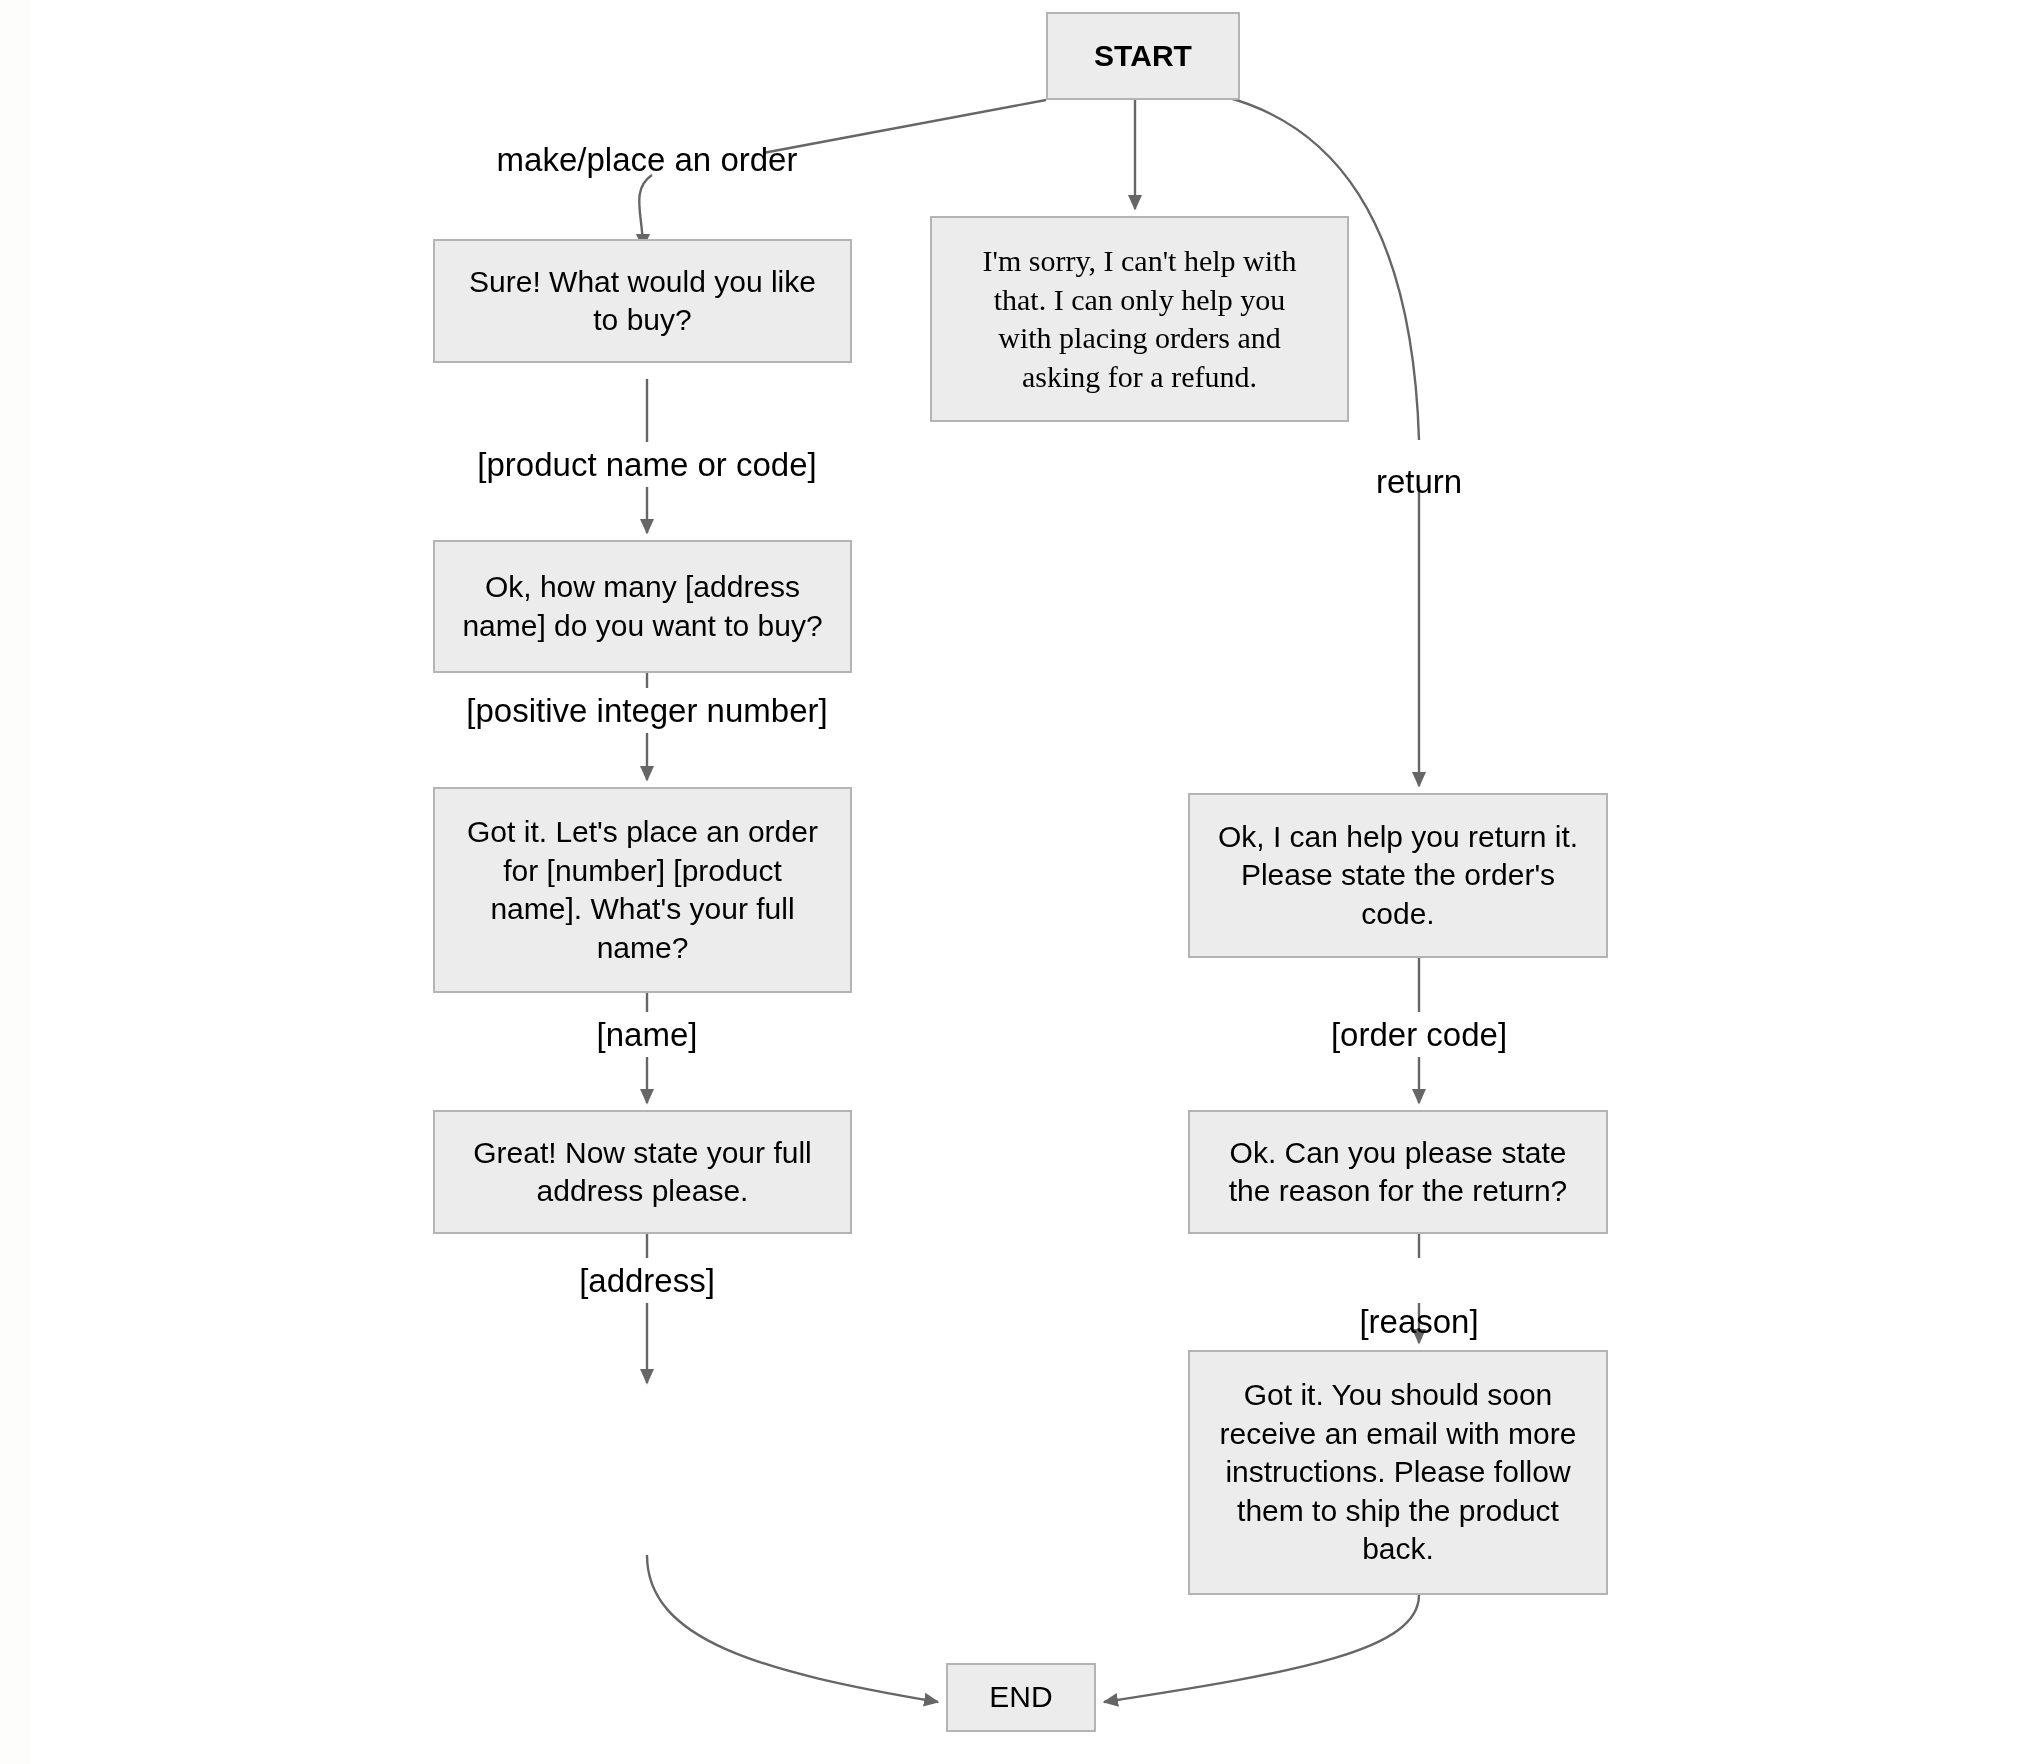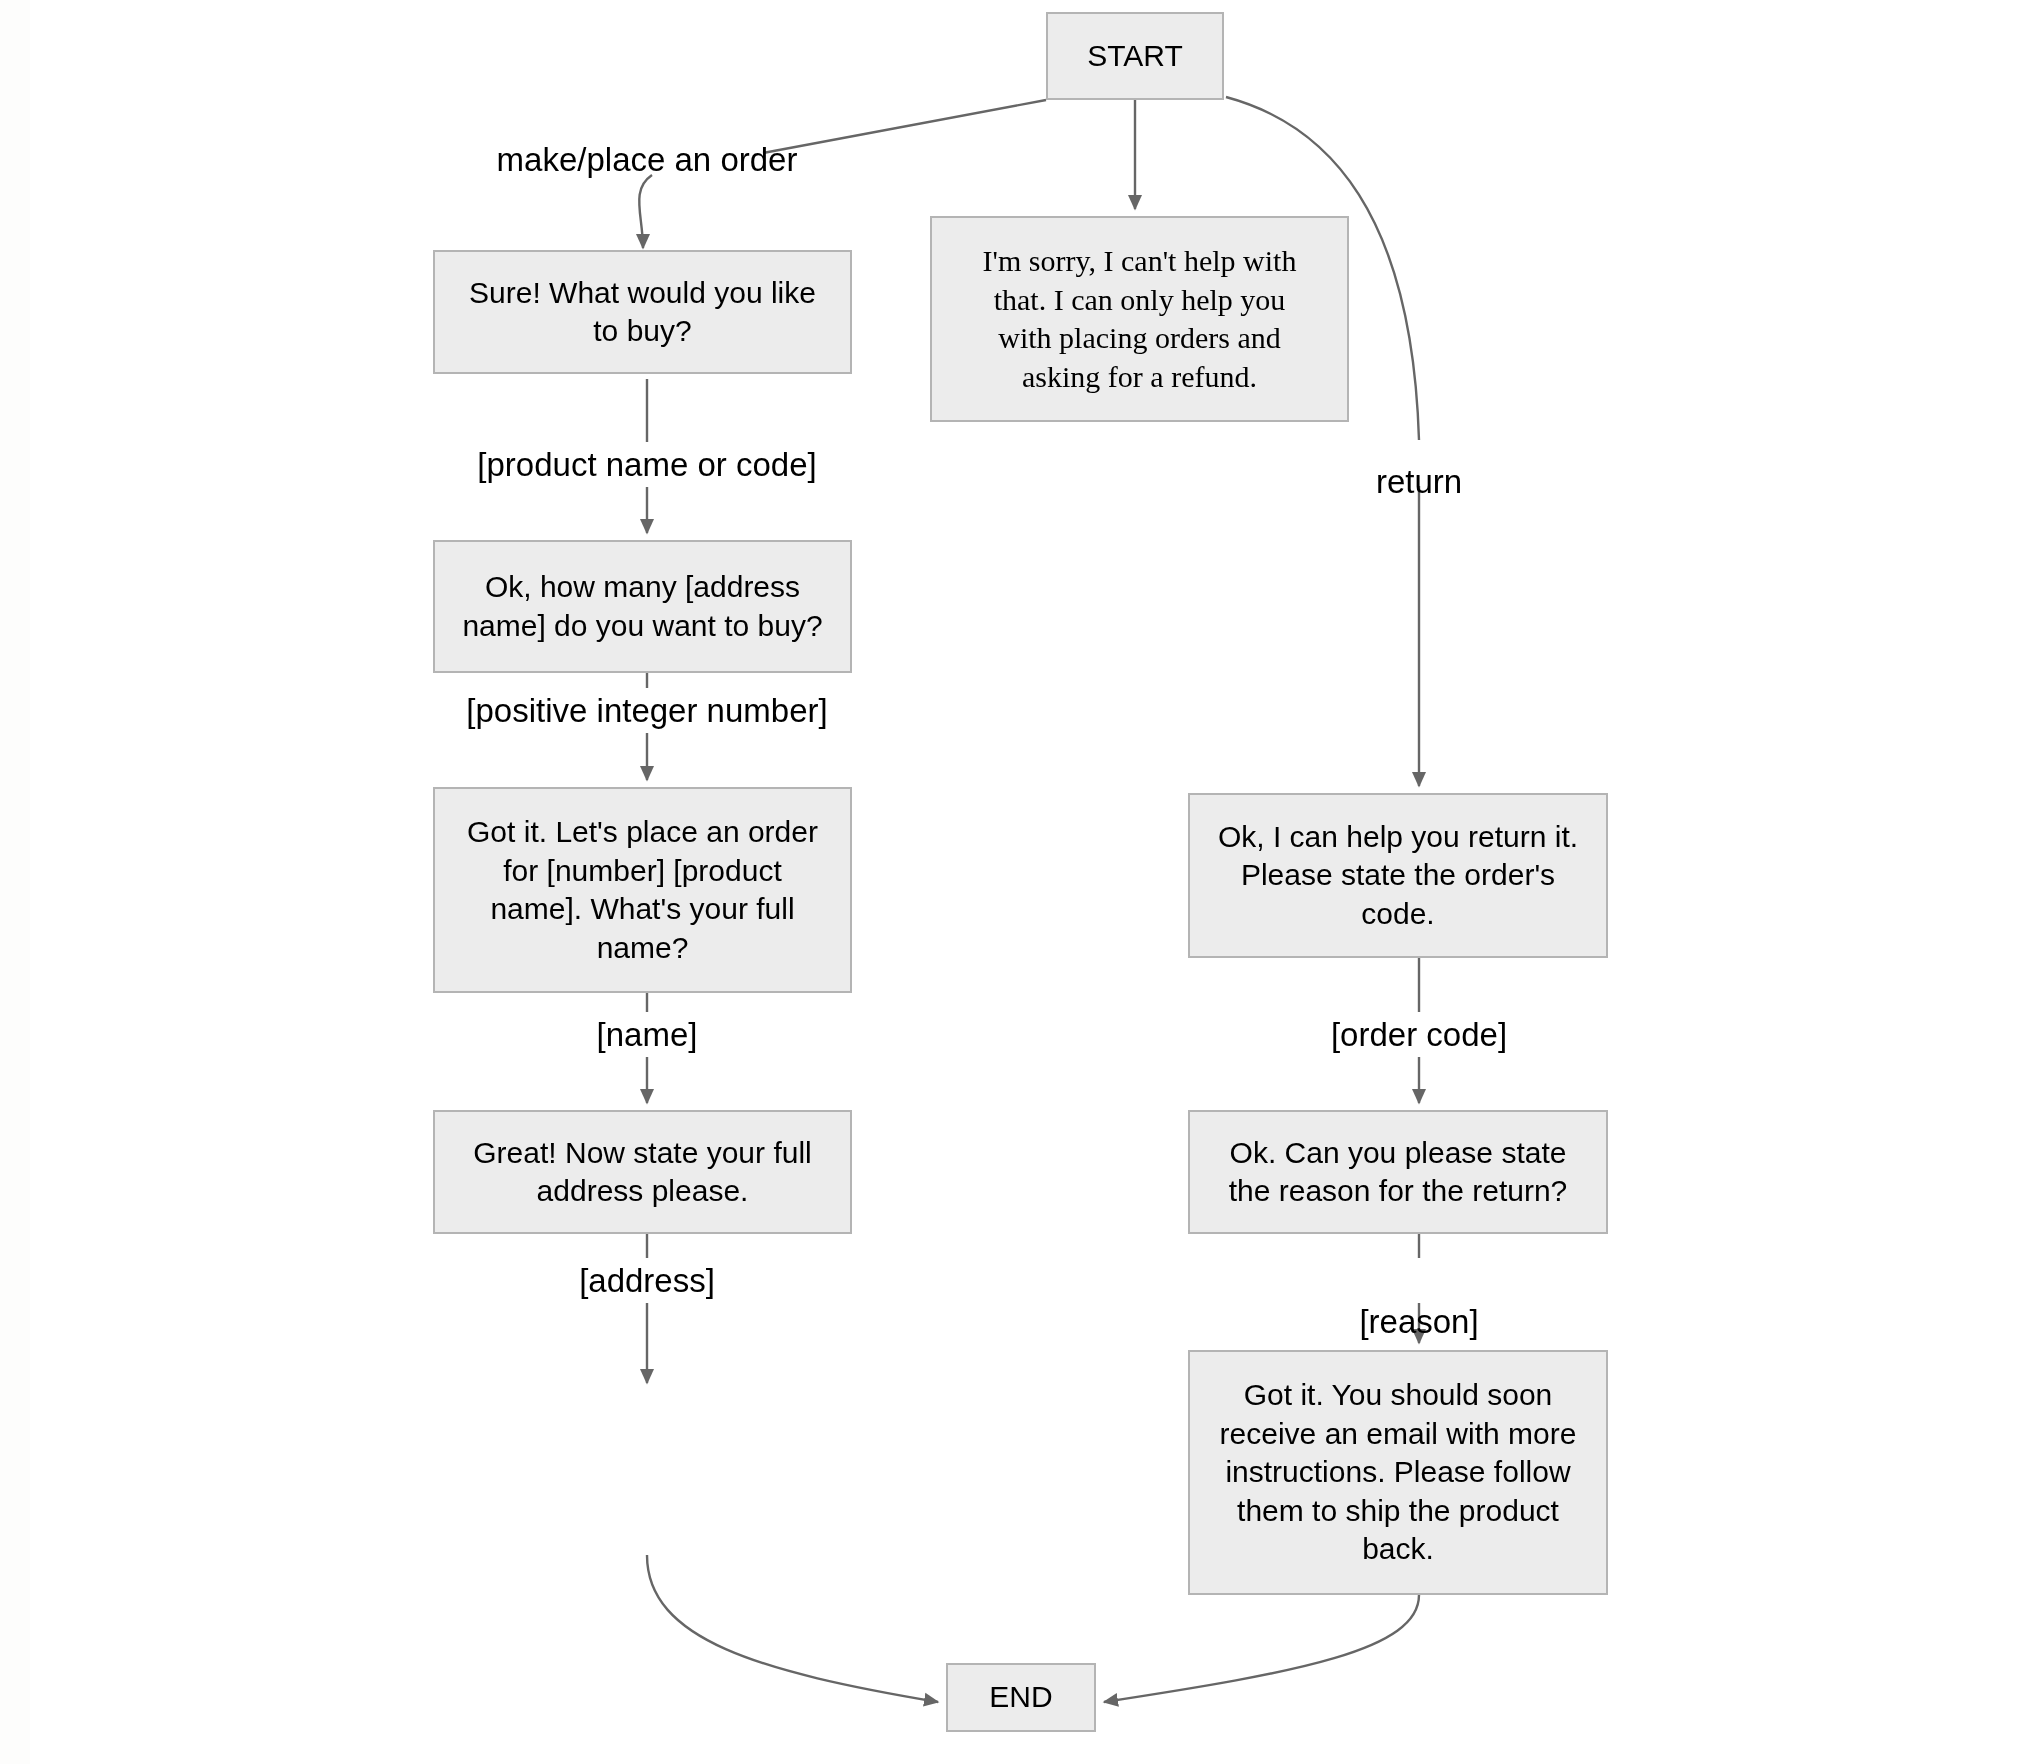--- a/index.html
+++ b/index.html
@@ -99,23 +99,23 @@
     <path d="M 1419 1057 L 1419 1103" fill="none" stroke="#666666" stroke-width="2.4" marker-end="url(#arrow)"></path>
 
     <path d="M 1419 1234 L 1419 1258" fill="none" stroke="#666666" stroke-width="2.4"></path>
     <path d="M 1419 1303 L 1419 1343" fill="none" stroke="#666666" stroke-width="2.4" marker-end="url(#arrow)"></path>
 
     <path d="M 647 1555 C 647 1640, 760 1672, 938 1702" fill="none" stroke="#666666" stroke-width="2.4" marker-end="url(#arrow)"></path>
 
     <path d="M 1419 1595 C 1419 1650, 1300 1672, 1104 1702" fill="none" stroke="#666666" stroke-width="2.4" marker-end="url(#arrow)"></path>
   </svg>
 
-  <div class="node terminal" style="left:1046px; top:12px; width:178px; height:88px;">START</div>
+  <div class="node terminal" style="left:1046px; top:12px; width:194px; height:88px;font-weight:bold;">START</div>
 
-  <div class="node" style="left:433px; top:250px; width:419px; height:124px;">Sure! What would you like
+  <div class="node" style="left:433px; top:239px; width:419px; height:124px;">Sure! What would you like
 to buy?</div>
 
   <div class="node" style="left:930px; top:216px; width:419px; height:206px;font-family:Liberation Serif, serif;">I'm sorry, I can't help with
 that. I can only help you
 with placing orders and
 asking for a refund.</div>
 
   <div class="node" style="left:433px; top:540px; width:419px; height:133px;">Ok, how many [address
 name] do you want to buy?</div>
 

